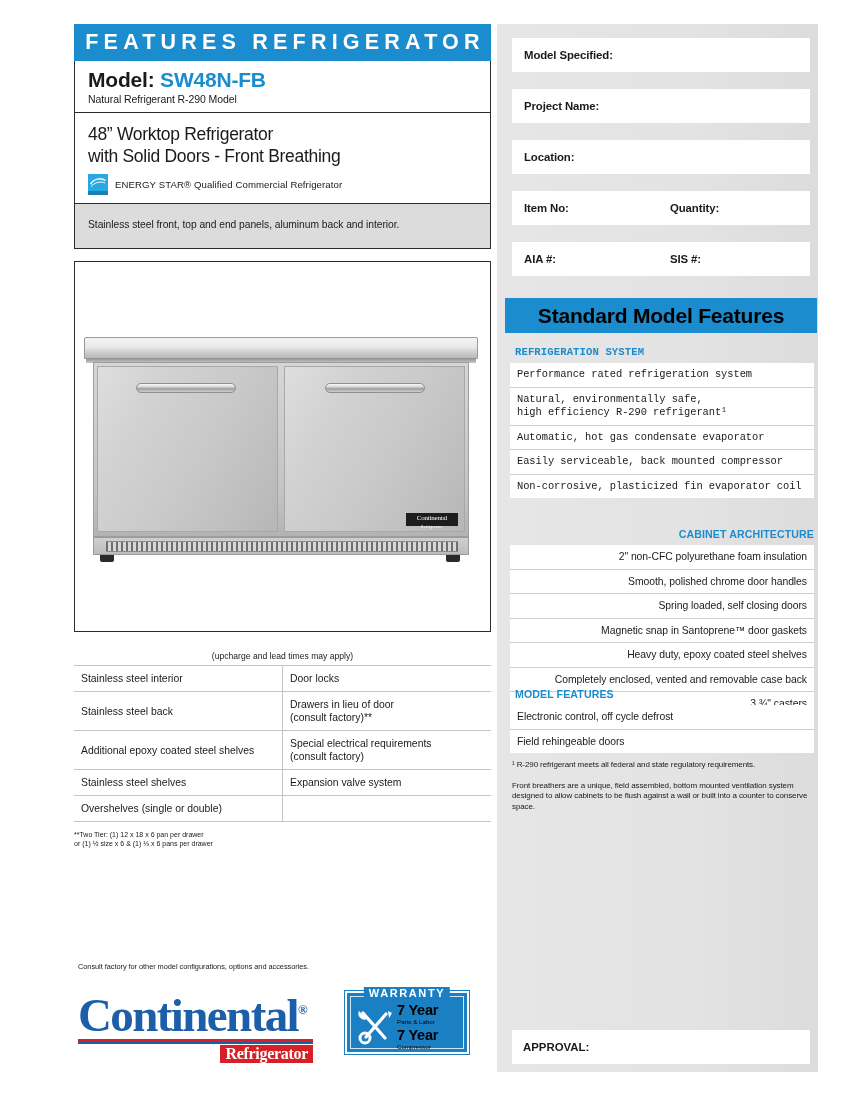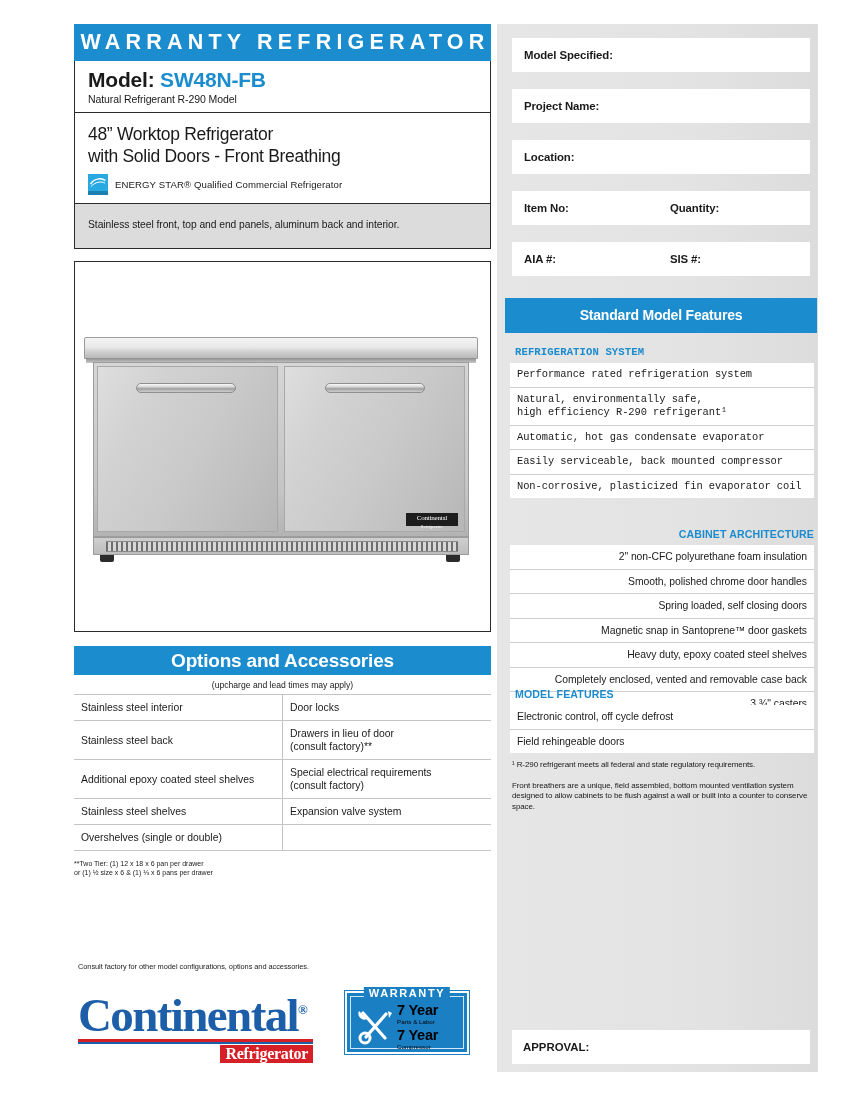--- a/index.html
+++ b/index.html
@@ -176,21 +176,21 @@
   .field {
     background: #fff; border: 1px solid #fff;
     height: 34px; margin-bottom: 17px; position: relative;
     display: flex; align-items: center; padding-left: 11px;
   }
   .field-label { font-size: 11.4px; font-weight: bold; color: #1a1a1a; letter-spacing: -0.1px;}
   .field-label.second { position: absolute; left: 157px; }
 
   .smf-bar {
     position: absolute; left: 505px; top: 298px; width: 312px; height: 35px;
-    background: #1b8cce; color: #ffffff; font-weight: bold; font-size: 14px;
+    background: #1b8cce; color: #000000; font-weight: bold; font-size: 21px;
     text-align: center; line-height: 35px; letter-spacing: -0.2px;
   }
 
   .spec-block { position: absolute; left: 510px; width: 304px; }
   .spec-head {
     color: #1b8cce; font-weight: bold; font-size: 10.6px;
     letter-spacing: 0.1px; padding: 0 0 5px 5px;
   }
   .spec-list { list-style: none; }
   .spec-list li {
@@ -211,21 +211,21 @@
 </style>
 </head>
 <body>
 
 <div class="page">
 
   <div class="right-panel"></div>
 
   <div class="left-col">
 
-    <div class="blue-bar title-bar">WARRANTY REFRIGERATOR</div>
+    <div class="blue-bar title-bar">FEATURES REFRIGERATOR</div>
 
     <div class="model-box">
       <div class="model-line">
         <span>Model: </span><span class="mnum">SW48N-FB</span>
       </div>
       <div class="model-sub">Natural Refrigerant R-290 Model</div>
     </div>
 
     <div class="desc-box">
       <div class="desc-line">48” Worktop Refrigerator</div>
@@ -264,21 +264,20 @@
         </div>
         <div class="grille">
           <div class="vents"></div>
         </div>
         <div class="foot l"></div>
         <div class="foot r"></div>
       </div>
     </div>
 
     <div class="opt-wrap">
-      <div class="blue-bar opt-bar">Options and Accessories</div>
       <div class="opt-note">(upcharge and lead times may apply)</div>
       <table class="opt">
         <tbody>
           <tr>
             <td style="width:50%;">Stainless steel interior</td>
             <td class="sep">Door locks</td>
           </tr>
           <tr>
             <td>Stainless steel back</td>
             <td class="sep" style="white-space:pre-line;">Drawers in lieu of door

